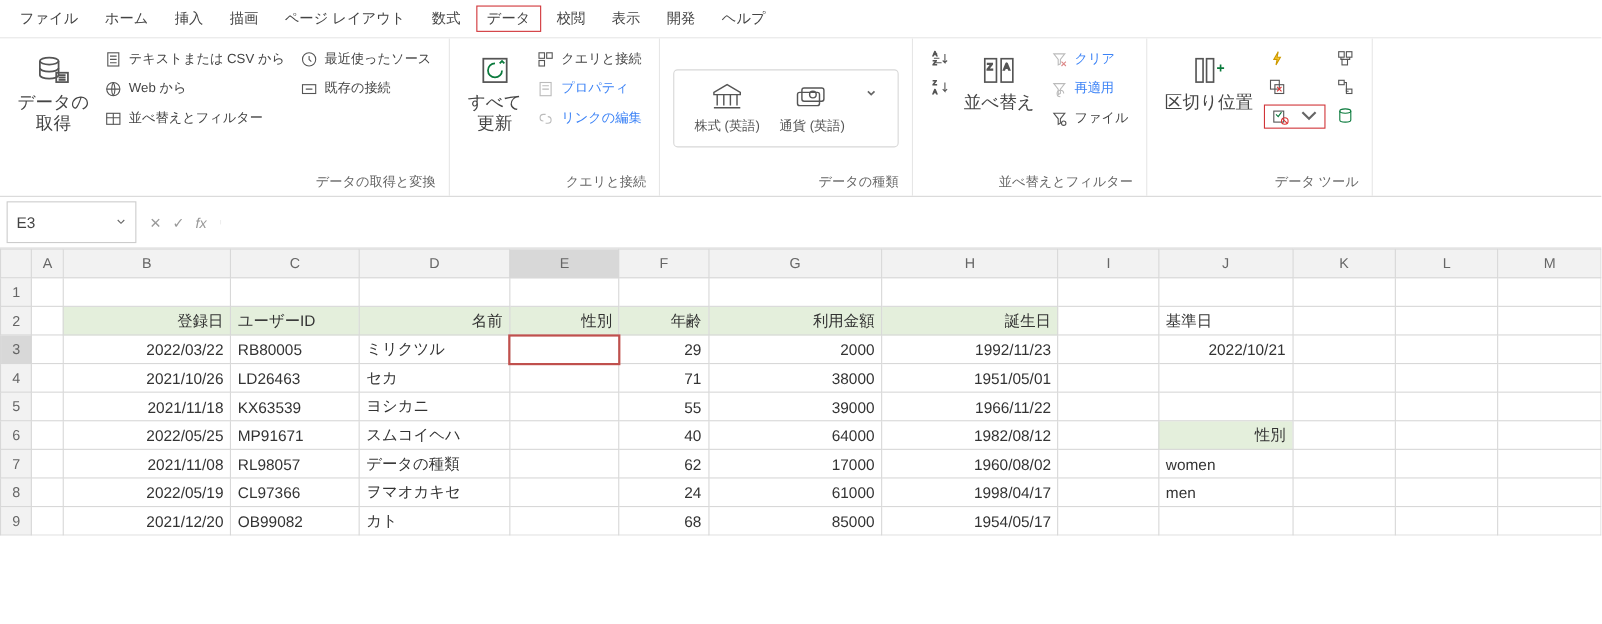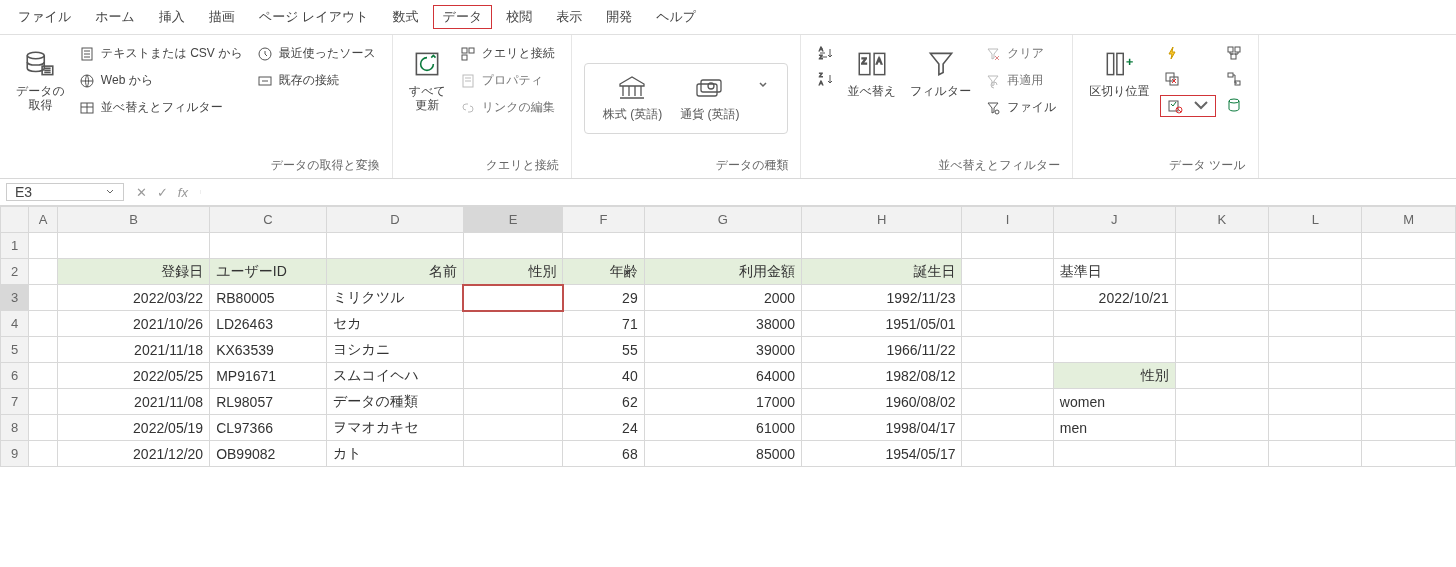--- a/index.html
+++ b/index.html
@@ -5,32 +5,32 @@
 html,body{margin:0;padding:0;font-family:"Yu Gothic UI","Meiryo",sans-serif;font-size:13px;color:#333;background:#fff}
 .menubar{display:flex;align-items:center;padding:4px 8px;border-bottom:1px solid #e0e0e0;gap:4px}
 .menubar .menu-item{padding:4px 10px;cursor:pointer;font-size:13px;color:#444}
 .menubar .menu-item.active{border:1.5px solid #d13438;padding:2px 9px}
 .ribbon{display:flex;border-bottom:1px solid #d8d8d8;background:#fff}
 .ribbon-group{border-right:1px solid #e6e6e6;padding:8px 12px 4px 12px;display:flex;flex-direction:column}
 .ribbon-group-body{display:flex;gap:6px;align-items:flex-start;min-height:110px}
 .ribbon-group-label{text-align:right;color:#666;font-size:12px;padding-top:4px}
 .big-btn{display:flex;flex-direction:column;align-items:center;gap:3px;padding:4px;cursor:pointer}
 .big-btn svg{width:34px;height:34px}
-.big-btn .lbl{font-size:12px;color:#444;text-align:center;line-height:1.2}
+.big-btn .lbl{font-size:16px;color:#444;text-align:center;line-height:1.2}
 .btn-col{display:flex;flex-direction:column;gap:6px;justify-content:flex-end}
 .small-btn{display:flex;align-items:center;gap:6px;padding:2px 4px;cursor:pointer;font-size:12px;color:#444}
 .small-btn svg{width:16px;height:16px}
-.small-btn.disabled{color:#737373;cursor:default}
+.small-btn.disabled{color:#3b82f6;cursor:default}
 .data-type-box{display:flex;align-items:flex-start;gap:18px;border:1px solid #d8d8d8;border-radius:4px;padding:10px 18px}
 .data-type-item{display:flex;flex-direction:column;align-items:center;gap:4px;cursor:pointer}
 .data-type-item svg{width:32px;height:28px}
 .data-type-item .lbl{font-size:12px;color:#555}
 .chev{width:12px;height:24px;display:flex;align-items:center;color:#666;cursor:pointer}
 .namebox-row{display:flex;align-items:center;gap:8px;padding:4px 6px;border-bottom:1px solid #d8d8d8}
-.namebox{border:1px solid #ccc;padding:0 8px;width:100px;font-size:14px;color:#444;display:flex;justify-content:space-between;align-items:center}
+.namebox{border:1px solid #ccc;padding:10px 8px;width:100px;font-size:14px;color:#444;display:flex;justify-content:space-between;align-items:center}
 .fx-btns{display:flex;gap:2px;color:#999}
 .fx-btns span{padding:0 4px}
 .formula-bar{flex:1;border-left:1px solid #eee;padding:2px 8px;color:#555}
 .sheet{overflow:auto}
 table.grid{border-collapse:collapse;width:100%;font-size:14px}
 table.grid th,table.grid td{border:1px solid #d8d8d8;padding:0;height:26px;box-sizing:border-box}
 table.grid th{background:#f2f2f2;color:#666;font-weight:normal;font-size:13px}
 table.grid td{padding:0 6px;color:#333}
 table.grid .rowh{background:#f2f2f2;color:#666;text-align:center;font-size:13px;width:28px}
 .corner{background:#f2f2f2;width:28px}
@@ -203,26 +203,20 @@
       </div>
       <div class="big-btn">
         <svg viewBox="0 0 32 32" fill="none" stroke="#555" stroke-width="1.4">
             <rect x="4" y="6" width="10" height="20"></rect>
             <rect x="18" y="6" width="10" height="20"></rect>
             <text x="6" y="16" font-size="8" fill="#555">Z</text>
             <text x="20" y="16" font-size="8" fill="#555">A</text>
           </svg>
         <div class="lbl">並べ替え</div>
       </div>
-      <div class="big-btn">
-        <svg viewBox="0 0 32 32" fill="none" stroke="#555" stroke-width="1.5">
-            <path d="M6 6h20l-8 10v8l-4 2v-10z"></path>
-          </svg>
-        <div class="lbl">フィルター</div>
-      </div>
       <div class="btn-col">
         <div class="small-btn disabled">
             <svg viewBox="0 0 16 16" fill="none" stroke="#bbb">
               <path d="M3 3h10l-4 5v4l-2 1v-5z"></path>
               <path d="M10 10l4 4M14 10l-4 4" stroke="#d88"></path>
             </svg>
             <span>クリア</span>
           </div>
         <div class="small-btn disabled">
             <svg viewBox="0 0 16 16" fill="none" stroke="#bbb">

